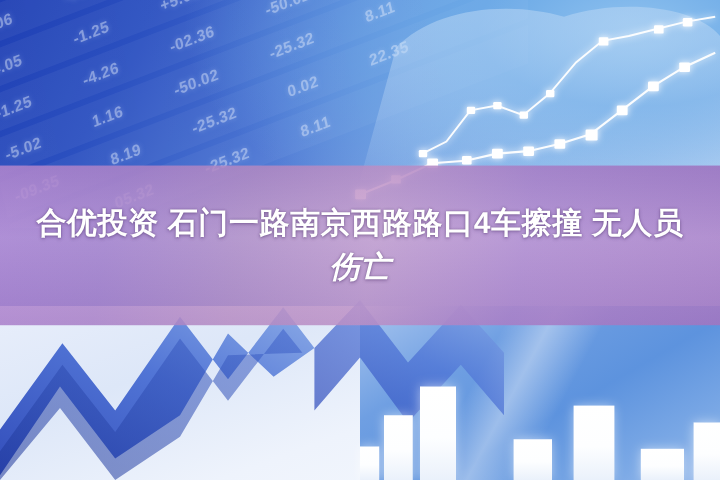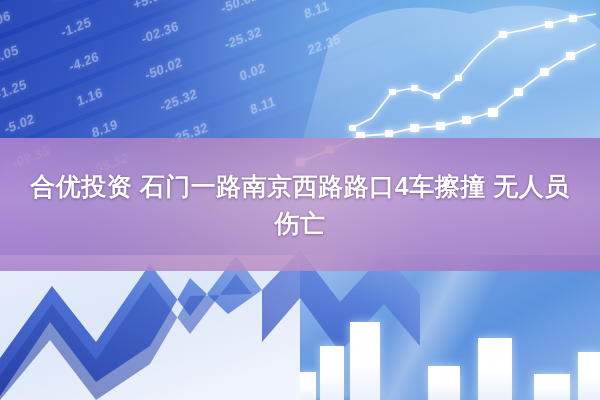--- a/index.html
+++ b/index.html
@@ -95,21 +95,21 @@
   }
   .hline{
     color:#ffffff;
     font-size:25px;
     font-weight:700;
     line-height:1.32;
     letter-spacing:.5px;
     text-shadow:0 1px 3px rgba(60,30,90,.45), 0 0 1px rgba(60,30,90,.5);
     white-space:nowrap;
   }
-  .hline.l2{white-space:normal;}
+  .hline.l2{white-space:normal;font-style:italic;}
 </style>
 </head>
 <body>
 
 <div id="stage">
 
   <div class="layer sky"></div>
 
   <div class="layer tickerwrap">
     <div class="ticker" id="ticker-rows">

